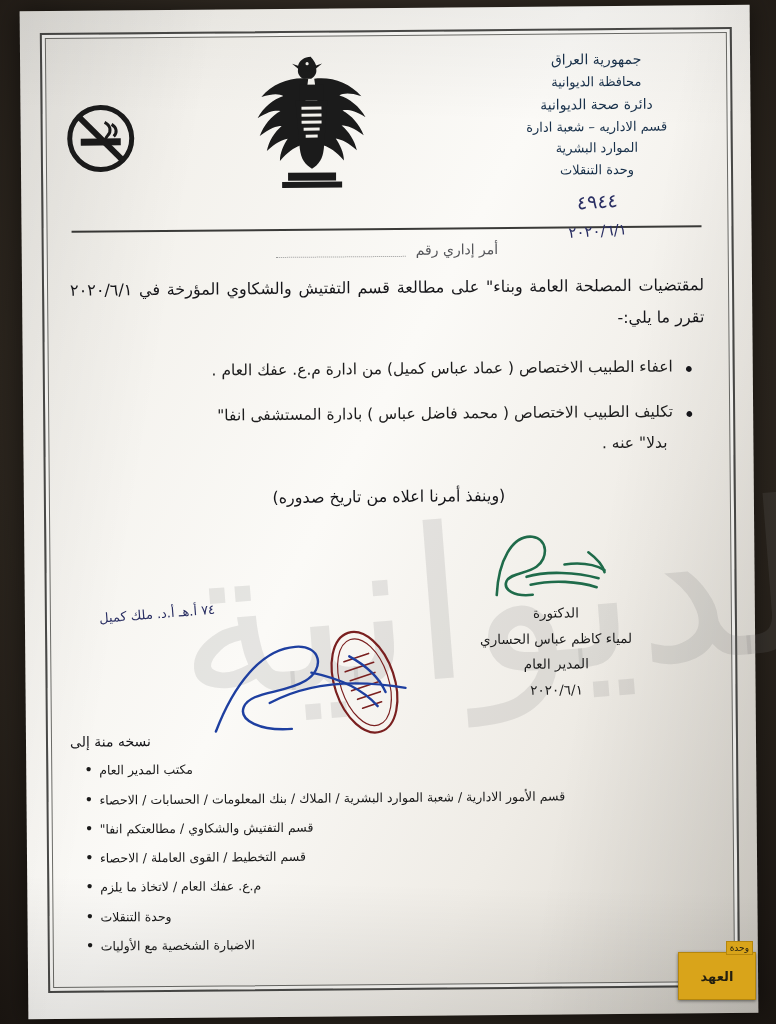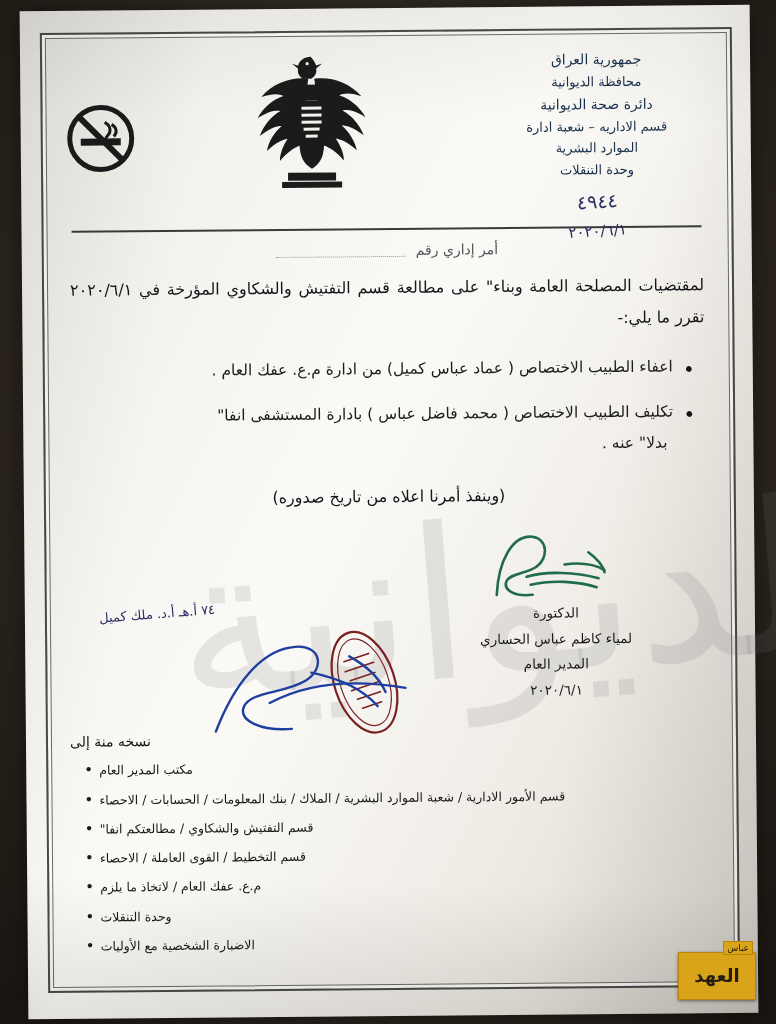--- a/index.html
+++ b/index.html
@@ -294,21 +294,21 @@
     height: 46px;
     background: #d9a41a;
     border: 1px solid #b5860d;
     display: flex;
     align-items: center;
     justify-content: center;
     box-shadow: 0 1px 3px rgba(0,0,0,0.5);
   }
   .logo .logo-text {
     color: #231f10;
-    font-size: 18px;
+    font-size: 13px;
     font-weight: bold;
     letter-spacing: -1px;
     line-height: 1;
   }
   .logo .logo-sub {
     position: absolute;
     top: -12px;
     right: 2px;
     background: #d9a41a;
     color: #231f10;
@@ -464,15 +464,15 @@
         <li><span class="txt">م.ع. عفك العام / لاتخاذ ما يلزم</span></li>
         <li><span class="txt">وحدة التنقلات</span></li>
         <li><span class="txt">الاضبارة الشخصية مع الأوليات</span></li>
       </ul>
     </div>
 
   </div>
 </div>
 
 <div class="logo">
-  <span class="logo-sub">عباس</span>
+  <span class="logo-sub">وحدة</span>
   <span class="logo-text">العهد</span>
 </div>
 
 </body></html>

